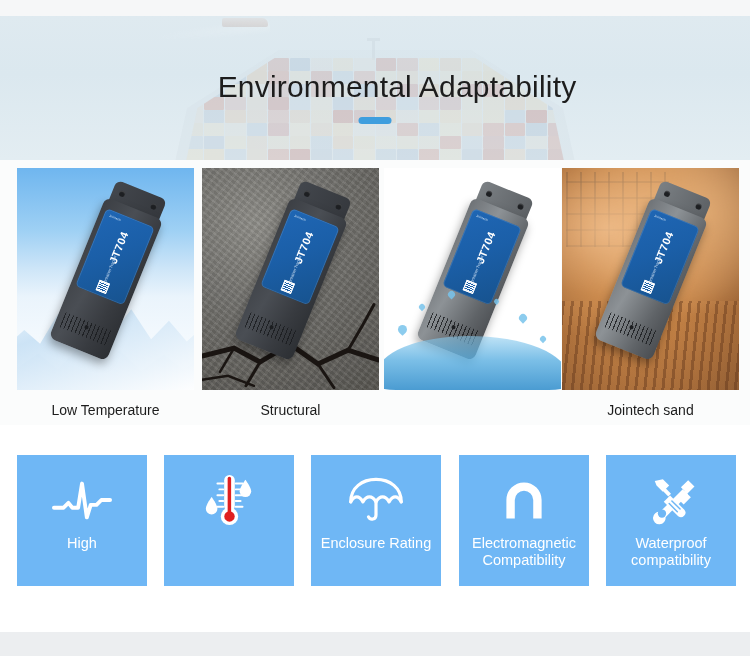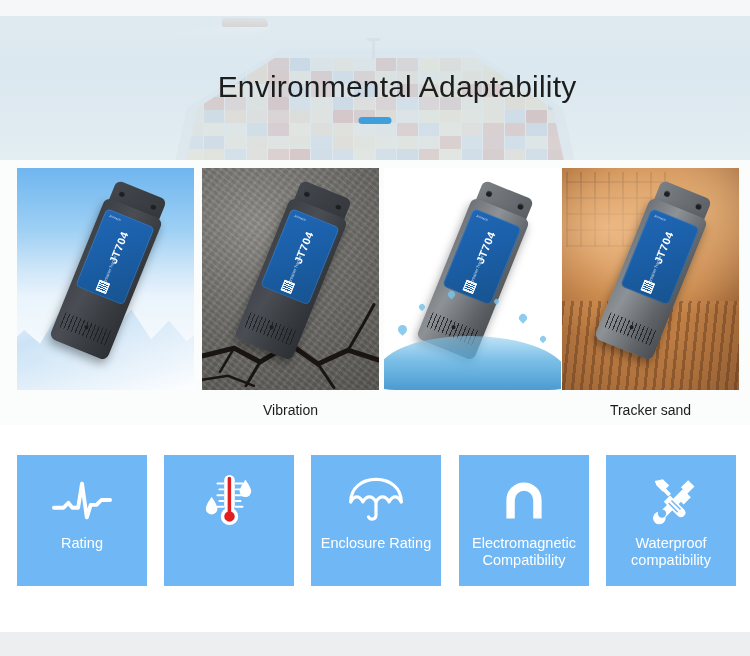--- a/index.html
+++ b/index.html
@@ -604,20 +604,21 @@
               <span class="dev-brand">Jointech</span>
               <span class="dev-model">JT704</span>
               <span class="dev-sub">Container Tracker</span>
               <span class="dev-qr"></span>
             </div>
             <div class="dev-screw"></div>
             <div class="dev-vent"></div>
           </div>
         </div>
       </div>
+      <div class="photo-caption">Low Temperature</div>
     </div>
 
     <div class="photo-card p2">
       <div class="photo-frame">
         <div class="scene-crack"></div>
         <svg class="crack-lines" viewBox="0 0 177 130" preserveAspectRatio="none">
           <g stroke="#1a1512" fill="none" stroke-linecap="round">
             <path d="M0 96 L32 88 L58 102 L88 84 L116 104 L146 90 L177 100" stroke-width="5"></path>
             <path d="M88 84 L80 52 L70 20" stroke-width="4"></path>
             <path d="M88 84 L104 58 L112 26" stroke-width="3"></path>
@@ -638,21 +639,21 @@
               <span class="dev-brand">Jointech</span>
               <span class="dev-model">JT704</span>
               <span class="dev-sub">Container Tracker</span>
               <span class="dev-qr"></span>
             </div>
             <div class="dev-screw"></div>
             <div class="dev-vent"></div>
           </div>
         </div>
       </div>
-      <div class="photo-caption">Vibration</div>
+      <div class="photo-caption">Structural</div>
     </div>
 
     <div class="photo-card p3">
       <div class="photo-frame">
         <div class="scene-water"></div>
         <div class="device metal">
           <div class="dev-tab">
             <div class="dev-hole l"></div>
             <div class="dev-hole r"></div>
           </div>
@@ -696,34 +697,34 @@
               <span class="dev-brand">Jointech</span>
               <span class="dev-model">JT704</span>
               <span class="dev-sub">Container Tracker</span>
               <span class="dev-qr"></span>
             </div>
             <div class="dev-screw"></div>
             <div class="dev-vent"></div>
           </div>
         </div>
       </div>
-      <div class="photo-caption">Tracker sand</div>
+      <div class="photo-caption">Jointech sand</div>
     </div>
 
   </div>
 
   <div class="feature-row">
 
     <div class="fcard f1">
       <div class="fic">
         <svg viewBox="0 0 62 44" width="60" height="44">
           <path d="M2 30 L12 30 L17 25 L21 30 L27 30 L31 5 L36 40 L40 27 L46 27 L51 22 L60 22" fill="none" stroke="#ffffff" stroke-width="4" stroke-linecap="round" stroke-linejoin="round"></path>
         </svg>
       </div>
-      <div class="flabel">Rating</div>
+      <div class="flabel">High</div>
     </div>
 
     <div class="fcard f2">
       <div class="fic">
         <svg viewBox="0 0 62 58" width="60" height="56">
 
           <path d="M48 8 C48 8 54 16 54 20 a6 6 0 0 1 -12 0 C42 16 48 8 48 8 Z" fill="#ffffff"></path>
           <path d="M13 26 C13 26 19 34 19 38 a6 6 0 0 1 -12 0 C7 34 13 26 13 26 Z" fill="#ffffff"></path>
 
           <rect x="26" y="3" width="11" height="38" rx="5.5" fill="#ffffff"></rect>

